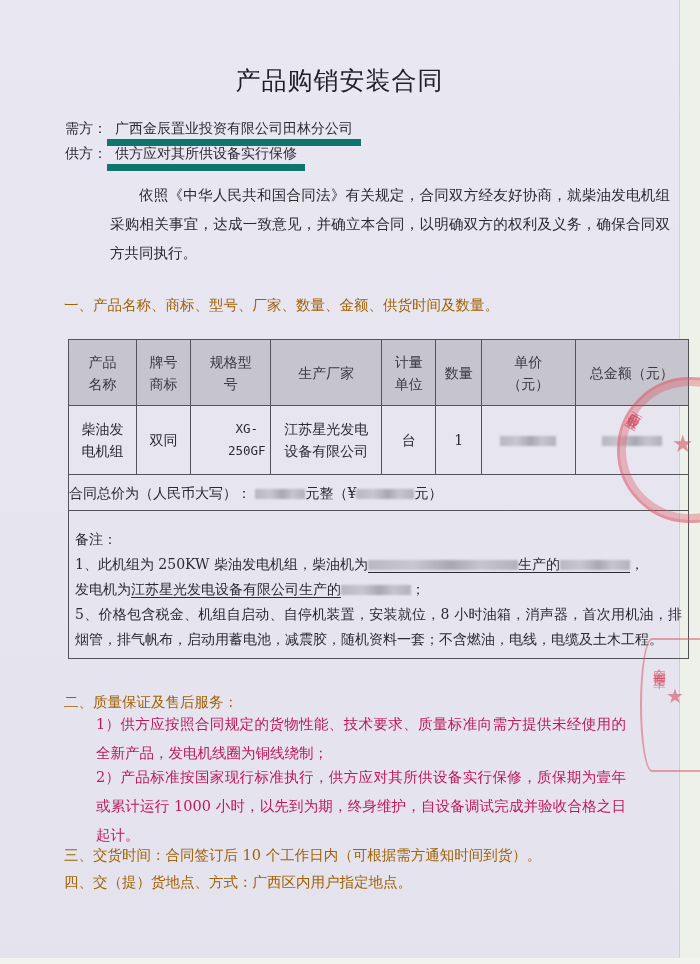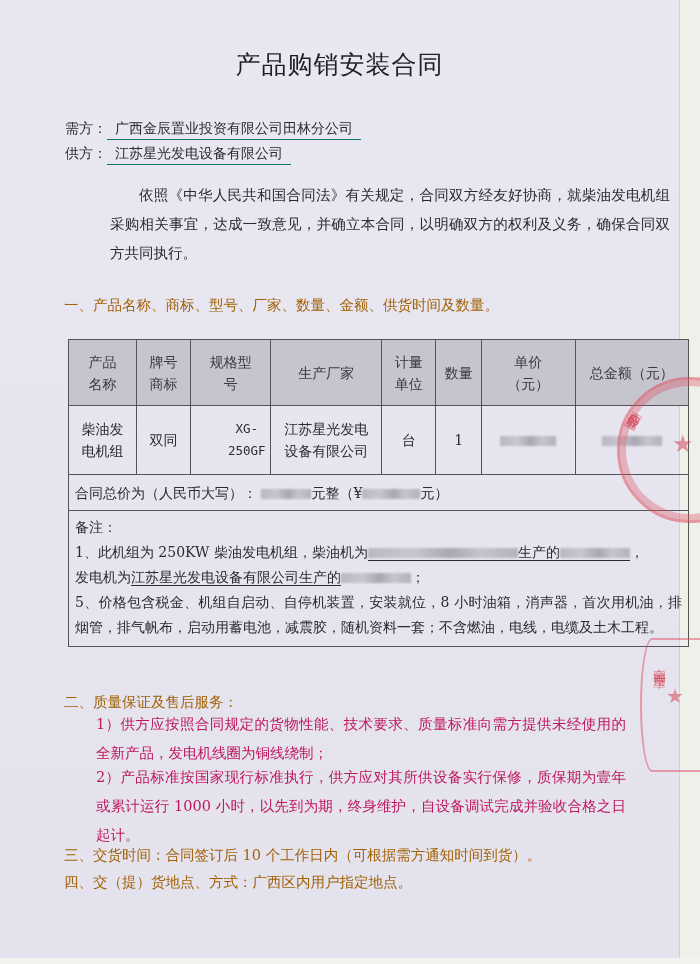--- a/index.html
+++ b/index.html
@@ -16,49 +16,49 @@
   .right-edge {
     position: absolute; left: 679px; top: 0; width: 21px; height: 964px;
     background: #eef0ea;
     border-left: 1px solid #cfd0d6;
   }
   .bottom-edge {
     position: absolute; left: 0; top: 958px; width: 700px; height: 6px;
     background: #f2f2ee;
   }
   .title {
-    position: absolute; top: 48px; left: 0; width: 679px; text-align: center;
+    position: absolute; top: 64px; left: 0; width: 679px; text-align: center;
     font-family: "DejaVu Sans", "Liberation Sans", sans-serif;
     font-size: 25px; letter-spacing: 1px; color: #1f1d25;
   }
   .party {
     position: absolute; left: 65px; font-size: 14px; color: #2b2931;
   }
   .party .val {
-    display: inline-block; border-bottom: 1px solid #0f766e; padding: 0 8px 1px 8px;
+    display: inline-block; border-bottom: 7px solid #0f766e; padding: 0 8px 1px 8px;
   }
   .para {
     position: absolute; left: 64px; width: 560px; font-size: 14.5px;
     line-height: 29px; color: #2b2931; text-align: justify;
   }
   .indent { text-indent: 29px; margin-left: 46px; }
   .heading { position: absolute; left: 64px; font-size: 14.5px; color: #a16207; }
 
   table.goods {
     position: absolute; left: 68px; top: 339px; width: 621px;
     border-collapse: collapse; font-size: 14px; color: #2b2931;
   }
   table.goods td {
     border: 1.3px solid #55535a; text-align: center; vertical-align: middle;
     padding: 0; line-height: 22px;
   }
   table.goods tr.head td { background: #c6c4cc; height: 65px; color: #3b3940; }
   table.goods tr.row td { height: 68px; }
-  table.goods tr.total td { height: 35px; text-align: left; padding-left: 6px; }
-  table.goods tr.notes td { text-align: left; padding: 4px 6px 6px 6px; line-height: 25px; }
+  table.goods tr.total td { height: 35px; text-align: left; }
+  table.goods tr.notes td { text-align: left; padding: 16px 6px 6px 6px; line-height: 25px; }
   .blur {
     display: inline-block; height: 10px; background: linear-gradient(90deg,#b9b7c0 0%,#c8c6cf 30%,#a9a7b1 55%,#c6c4cc 75%,#b3b1ba 100%);
     filter: blur(1.2px); vertical-align: middle;
   }
   .ul { border-bottom: 1px solid #2b2931; }
   .sub { position: absolute; left: 96px; width: 530px; font-size: 14.5px; line-height: 29px; color: #be185d; text-align: justify; }
 
   .stamp1 {
     position: absolute; left: 617px; top: 377px; width: 140px; height: 140px;
     border-radius: 50%; border: 3px solid rgba(220,80,95,0.55);
@@ -88,21 +88,21 @@
 <div class="paper"></div>
 <div class="right-edge"></div>
 <div class="bottom-edge"></div>
 
 <div class="title">产品购销安装合同</div>
 
 <div class="party" style="top:120px">
   <span>需方：</span><span class="val">广西金辰置业投资有限公司田林分公司</span>
 </div>
 <div class="party" style="top:145px">
-  <span>供方：</span><span class="val">江苏星光发电设备有限公司</span>
+  <span>供方：</span><span class="val">供方应对其所供设备实行保修</span>
 </div>
 
 <div class="para indent" style="top:181px">依照《中华人民共和国合同法》有关规定，合同双方经友好协商，就柴油发电机组采购相关事宜，达成一致意见，并确立本合同，以明确双方的权利及义务，确保合同双方共同执行。</div>
 
 <div class="heading" style="top:296px">一、产品名称、商标、型号、厂家、数量、金额、供货时间及数量。</div>
 
 <table class="goods">
   <colgroup>
     <col style="width:60px">
       <col style="width:48px">

